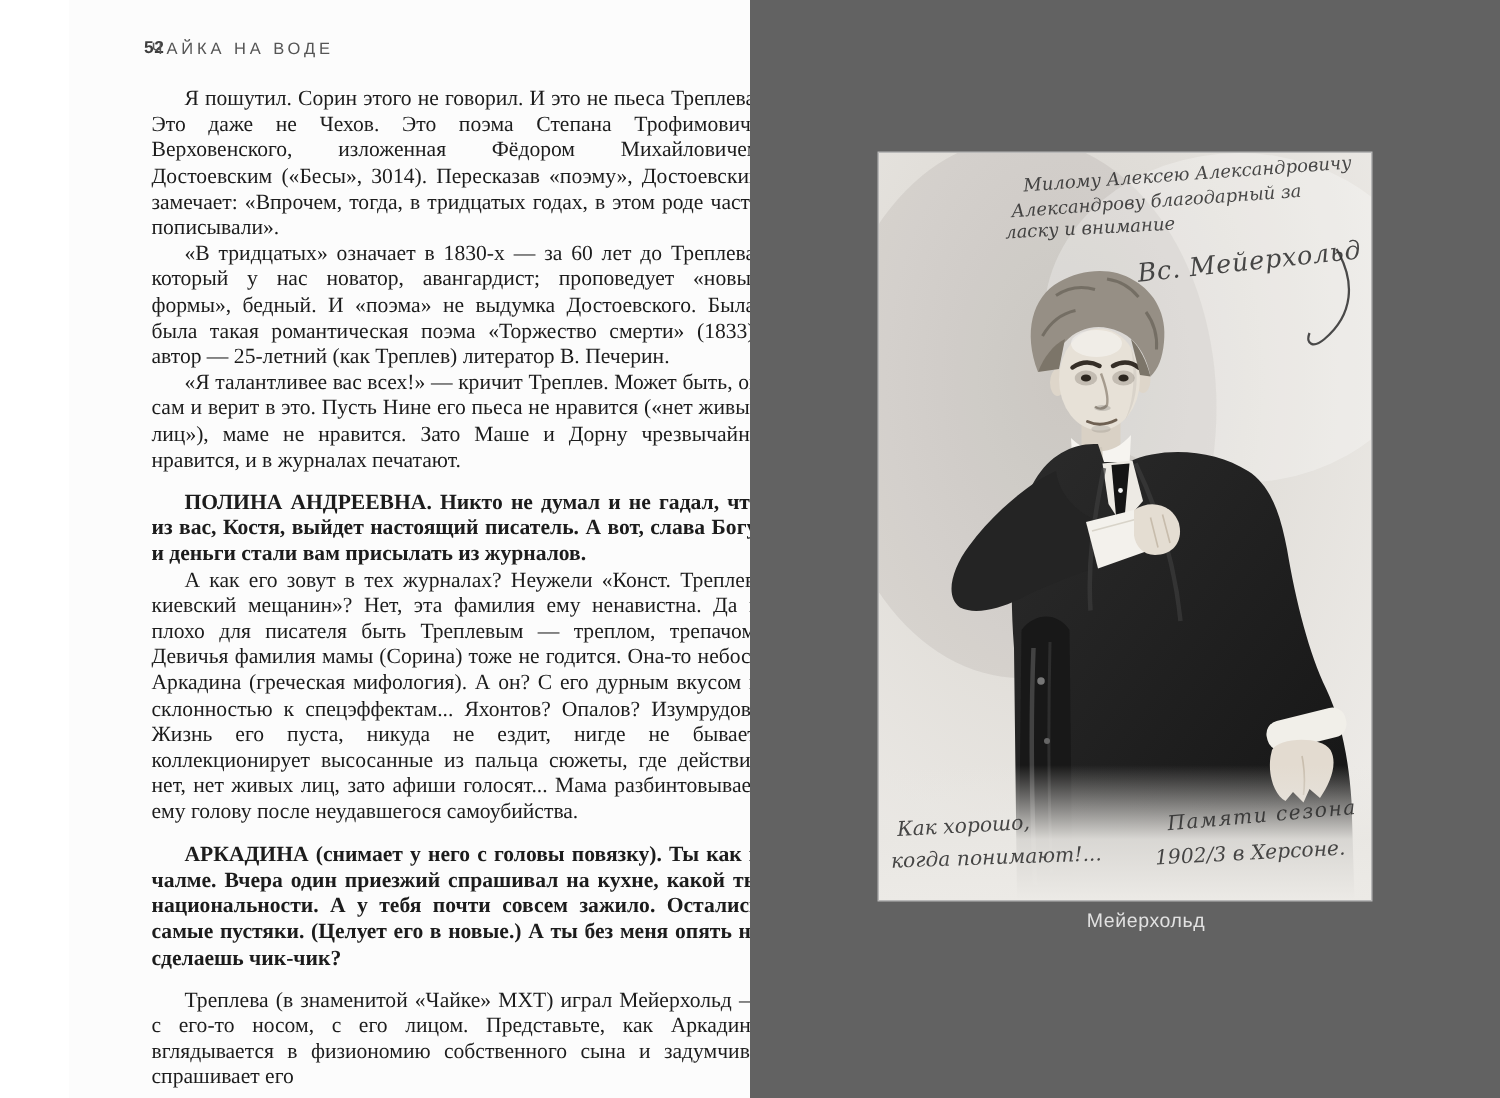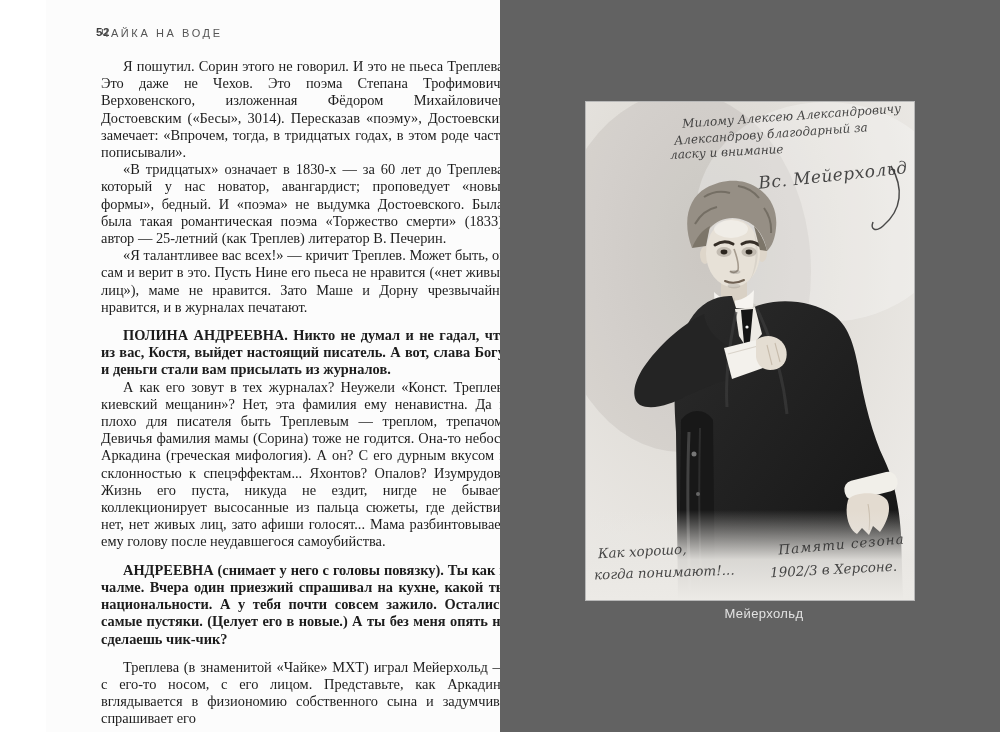--- a/index.html
+++ b/index.html
@@ -69,21 +69,21 @@
 
   <section class="page-left">
     <div class="pagenum">52</div>
     <div class="runhead">ЧАЙКА НА ВОДЕ</div>
     <div class="body-col">
         <p class="para"><span>Я пошутил. Сорин этого не говорил. И это не пьеса Треплева. Это даже не Чехов. Это поэма Степана Трофимовича Верховенского, изложенная Фёдором Михайловичем Достоевским («Бесы», 3014). Пересказав «поэму», Достоевский замечает: «Впрочем, тогда, в тридцатых годах, в этом роде часто пописывали».</span></p>
         <p class="para"><span>«В тридцатых» означает в 1830-х — за 60 лет до Треплева, который у нас новатор, авангардист; проповедует «новые формы», бедный. И «поэма» не выдумка Достоевского. Была, была такая романтическая поэма «Торжество смерти» (1833); автор — 25-летний (как Треплев) литератор В. Печерин.</span></p>
         <p class="para"><span>«Я талантливее вас всех!» — кричит Треплев. Может быть, он сам и верит в это. Пусть Нине его пьеса не нравится («нет живых лиц»), маме не нравится. Зато Маше и Дорну чрезвычайно нравится, и в журналах печатают.</span></p>
         <p class="para bold gap"><span>ПОЛИНА АНДРЕЕВНА. Никто не думал и не гадал, что из вас, Костя, выйдет настоящий писатель. А вот, слава Богу, и деньги стали вам присылать из журналов.</span></p>
         <p class="para"><span>А как его зовут в тех журналах? Неужели «Конст. Треплев, киевский мещанин»? Нет, эта фамилия ему ненавистна. Да и плохо для писателя быть Треплевым — треплом, трепачом. Девичья фамилия мамы (Сорина) тоже не годится. Она-то небось Аркадина (греческая мифология). А он? С его дурным вкусом и склонностью к спецэффектам... Яхонтов? Опалов? Изумрудов? Жизнь его пуста, никуда не ездит, нигде не бывает, коллекционирует высосанные из пальца сюжеты, где действия нет, нет живых лиц, зато афиши голосят... Мама разбинтовывает ему голову после неудавшегося самоубийства.</span></p>
-        <p class="para bold gap"><span>АНДРЕЕВНА </span><span class="it">(снимает у него с головы повязку)</span><span>. Ты как в чалме. Вчера один приезжий спрашивал на кухне, какой ты национальности. А у тебя почти совсем зажило. Остались самые пустяки. </span><span class="it">(Целует его в новые.)</span><span> А ты без меня опять не сделаешь чик-чик?</span></p>
+        <p class="para bold gap"><span>АРКАДИНА </span><span class="it">(снимает у него с головы повязку)</span><span>. Ты как в чалме. Вчера один приезжий спрашивал на кухне, какой ты национальности. А у тебя почти совсем зажило. Остались самые пустяки. </span><span class="it">(Целует его в новые.)</span><span> А ты без меня опять не сделаешь чик-чик?</span></p>
         <p class="para gap"><span>Треплева (в знаменитой «Чайке» МХТ) играл Мейерхольд — с его-то носом, с его лицом. Представьте, как Аркадина вглядывается в физиономию собственного сына и задумчиво спрашивает его</span></p>
       </div>
   </section>
 
   <section class="plate">
     <figure class="photo">
       <svg viewBox="0 0 328 498" preserveAspectRatio="none">
         <defs>
           <radialGradient id="phbg" cx="38%" cy="30%" r="90%">
             <stop offset="0%" stop-color="#d7d4cf"></stop>

